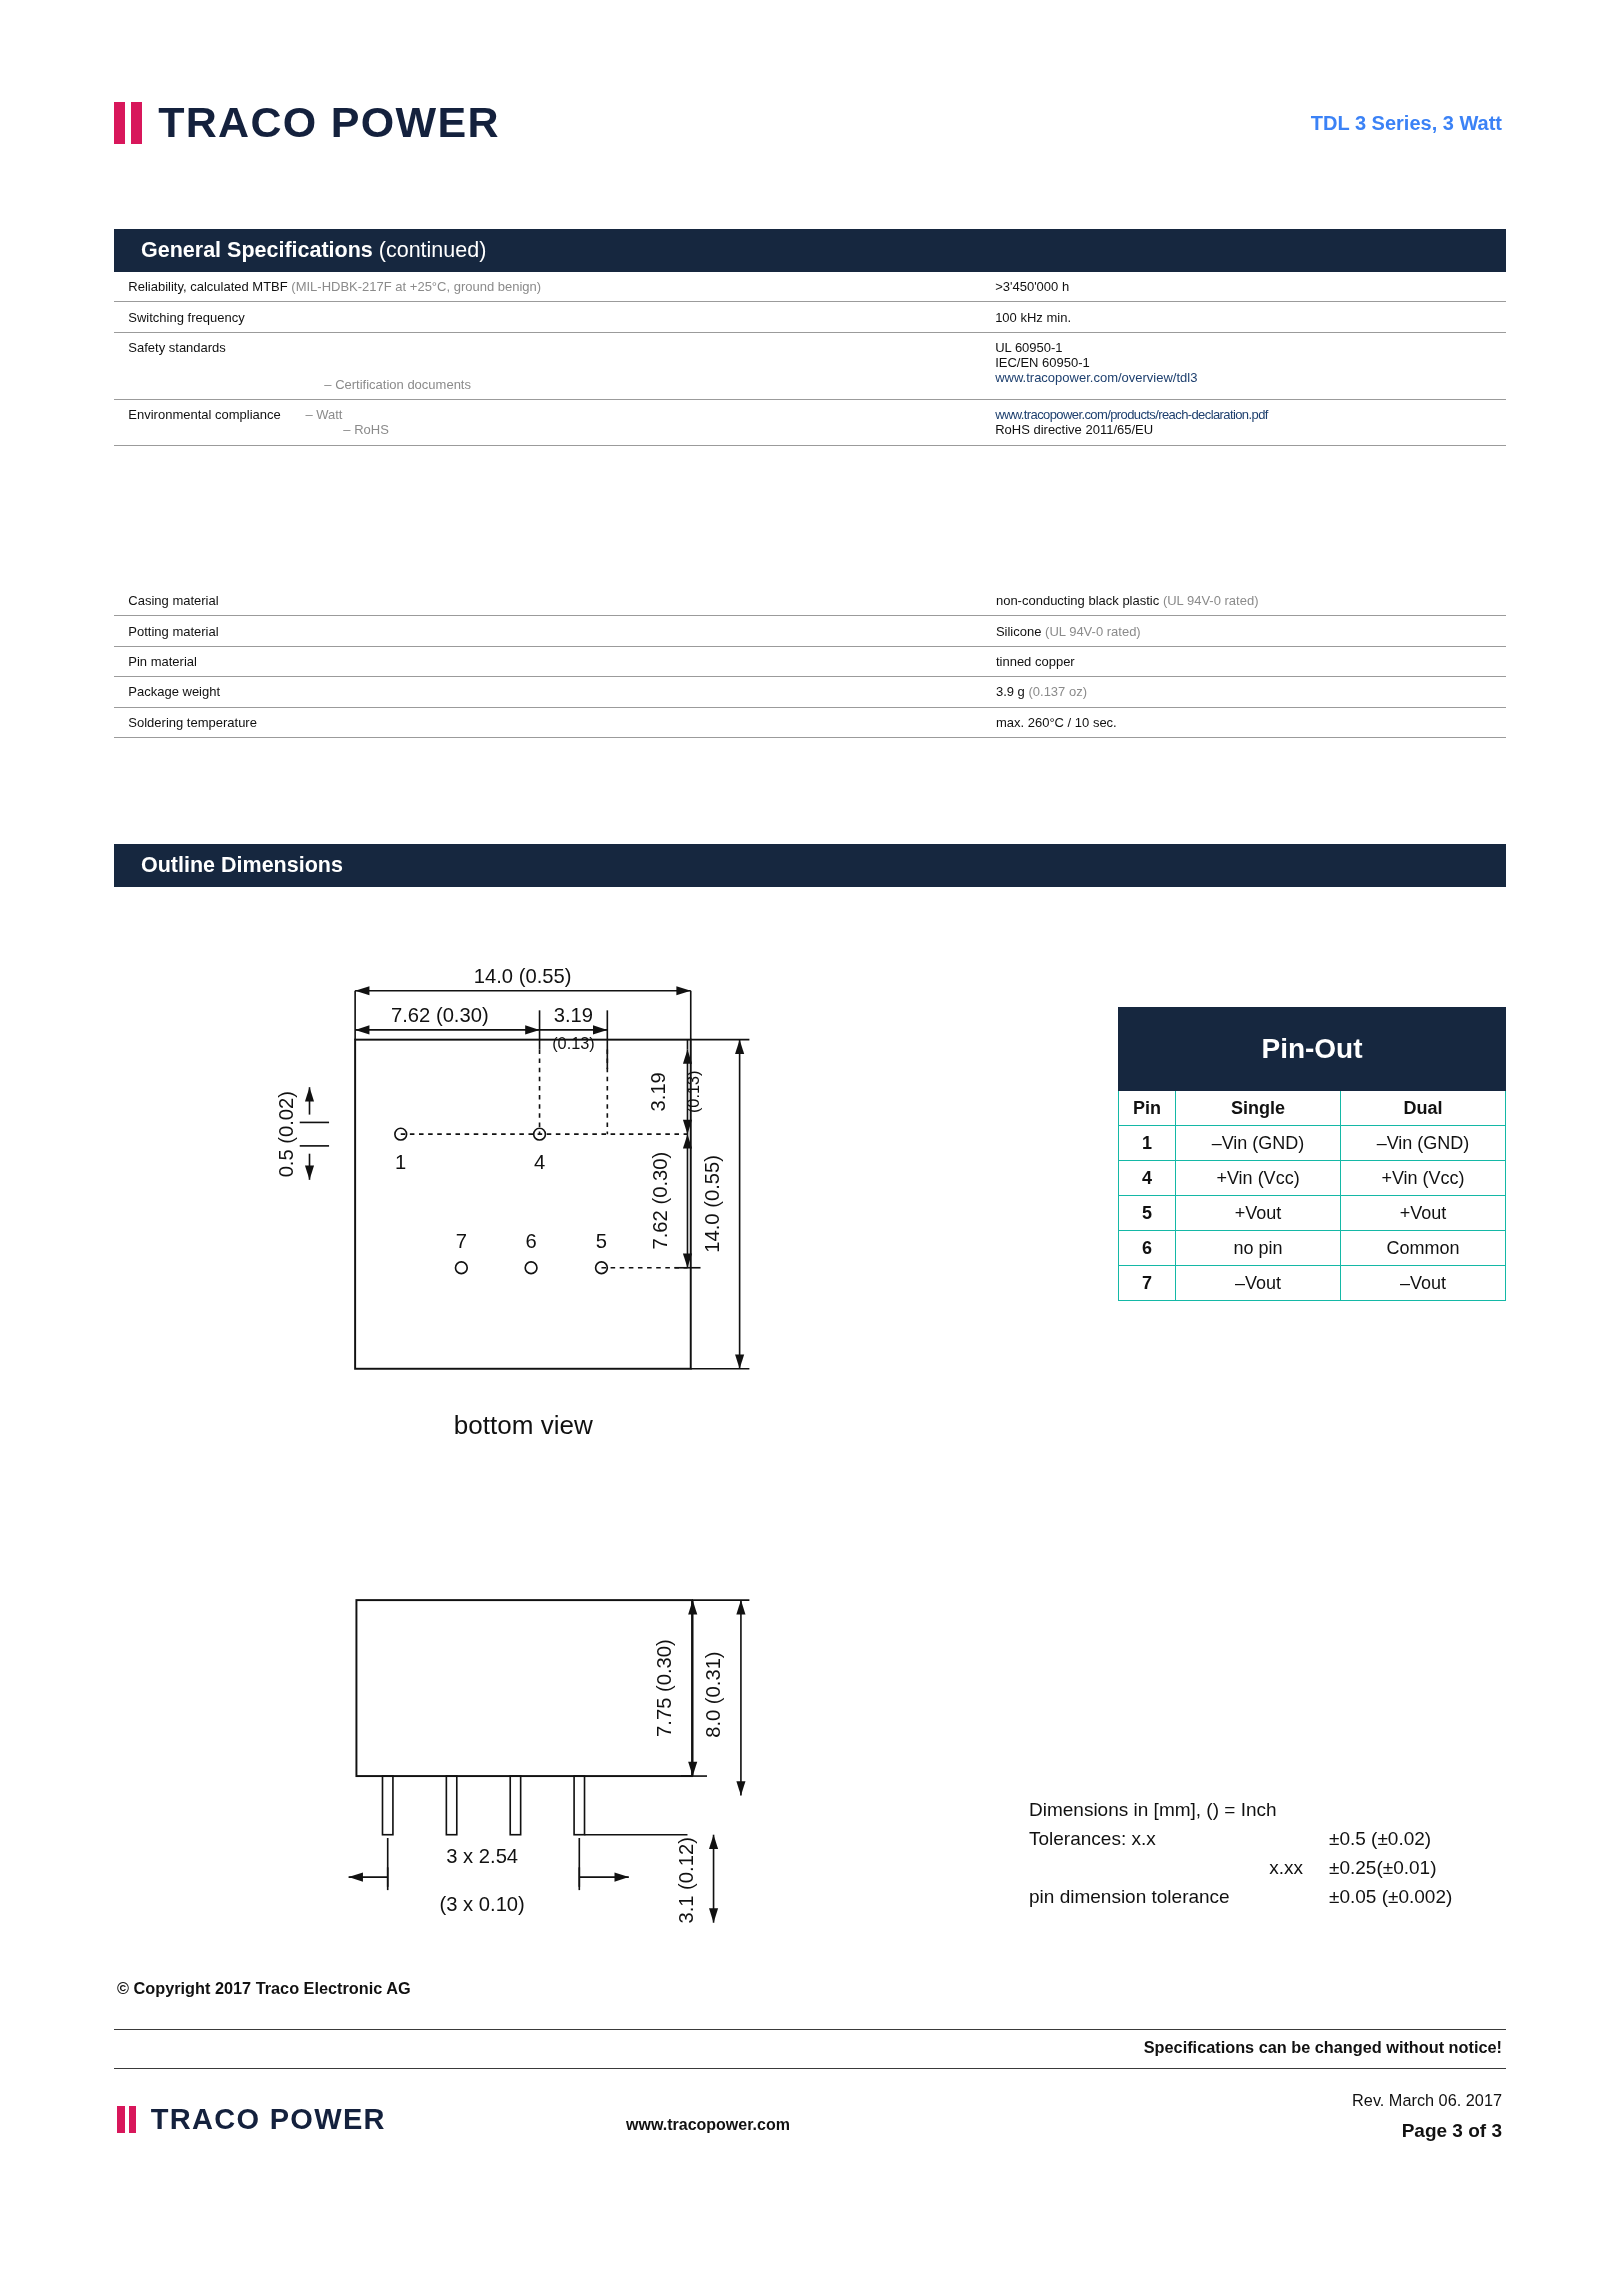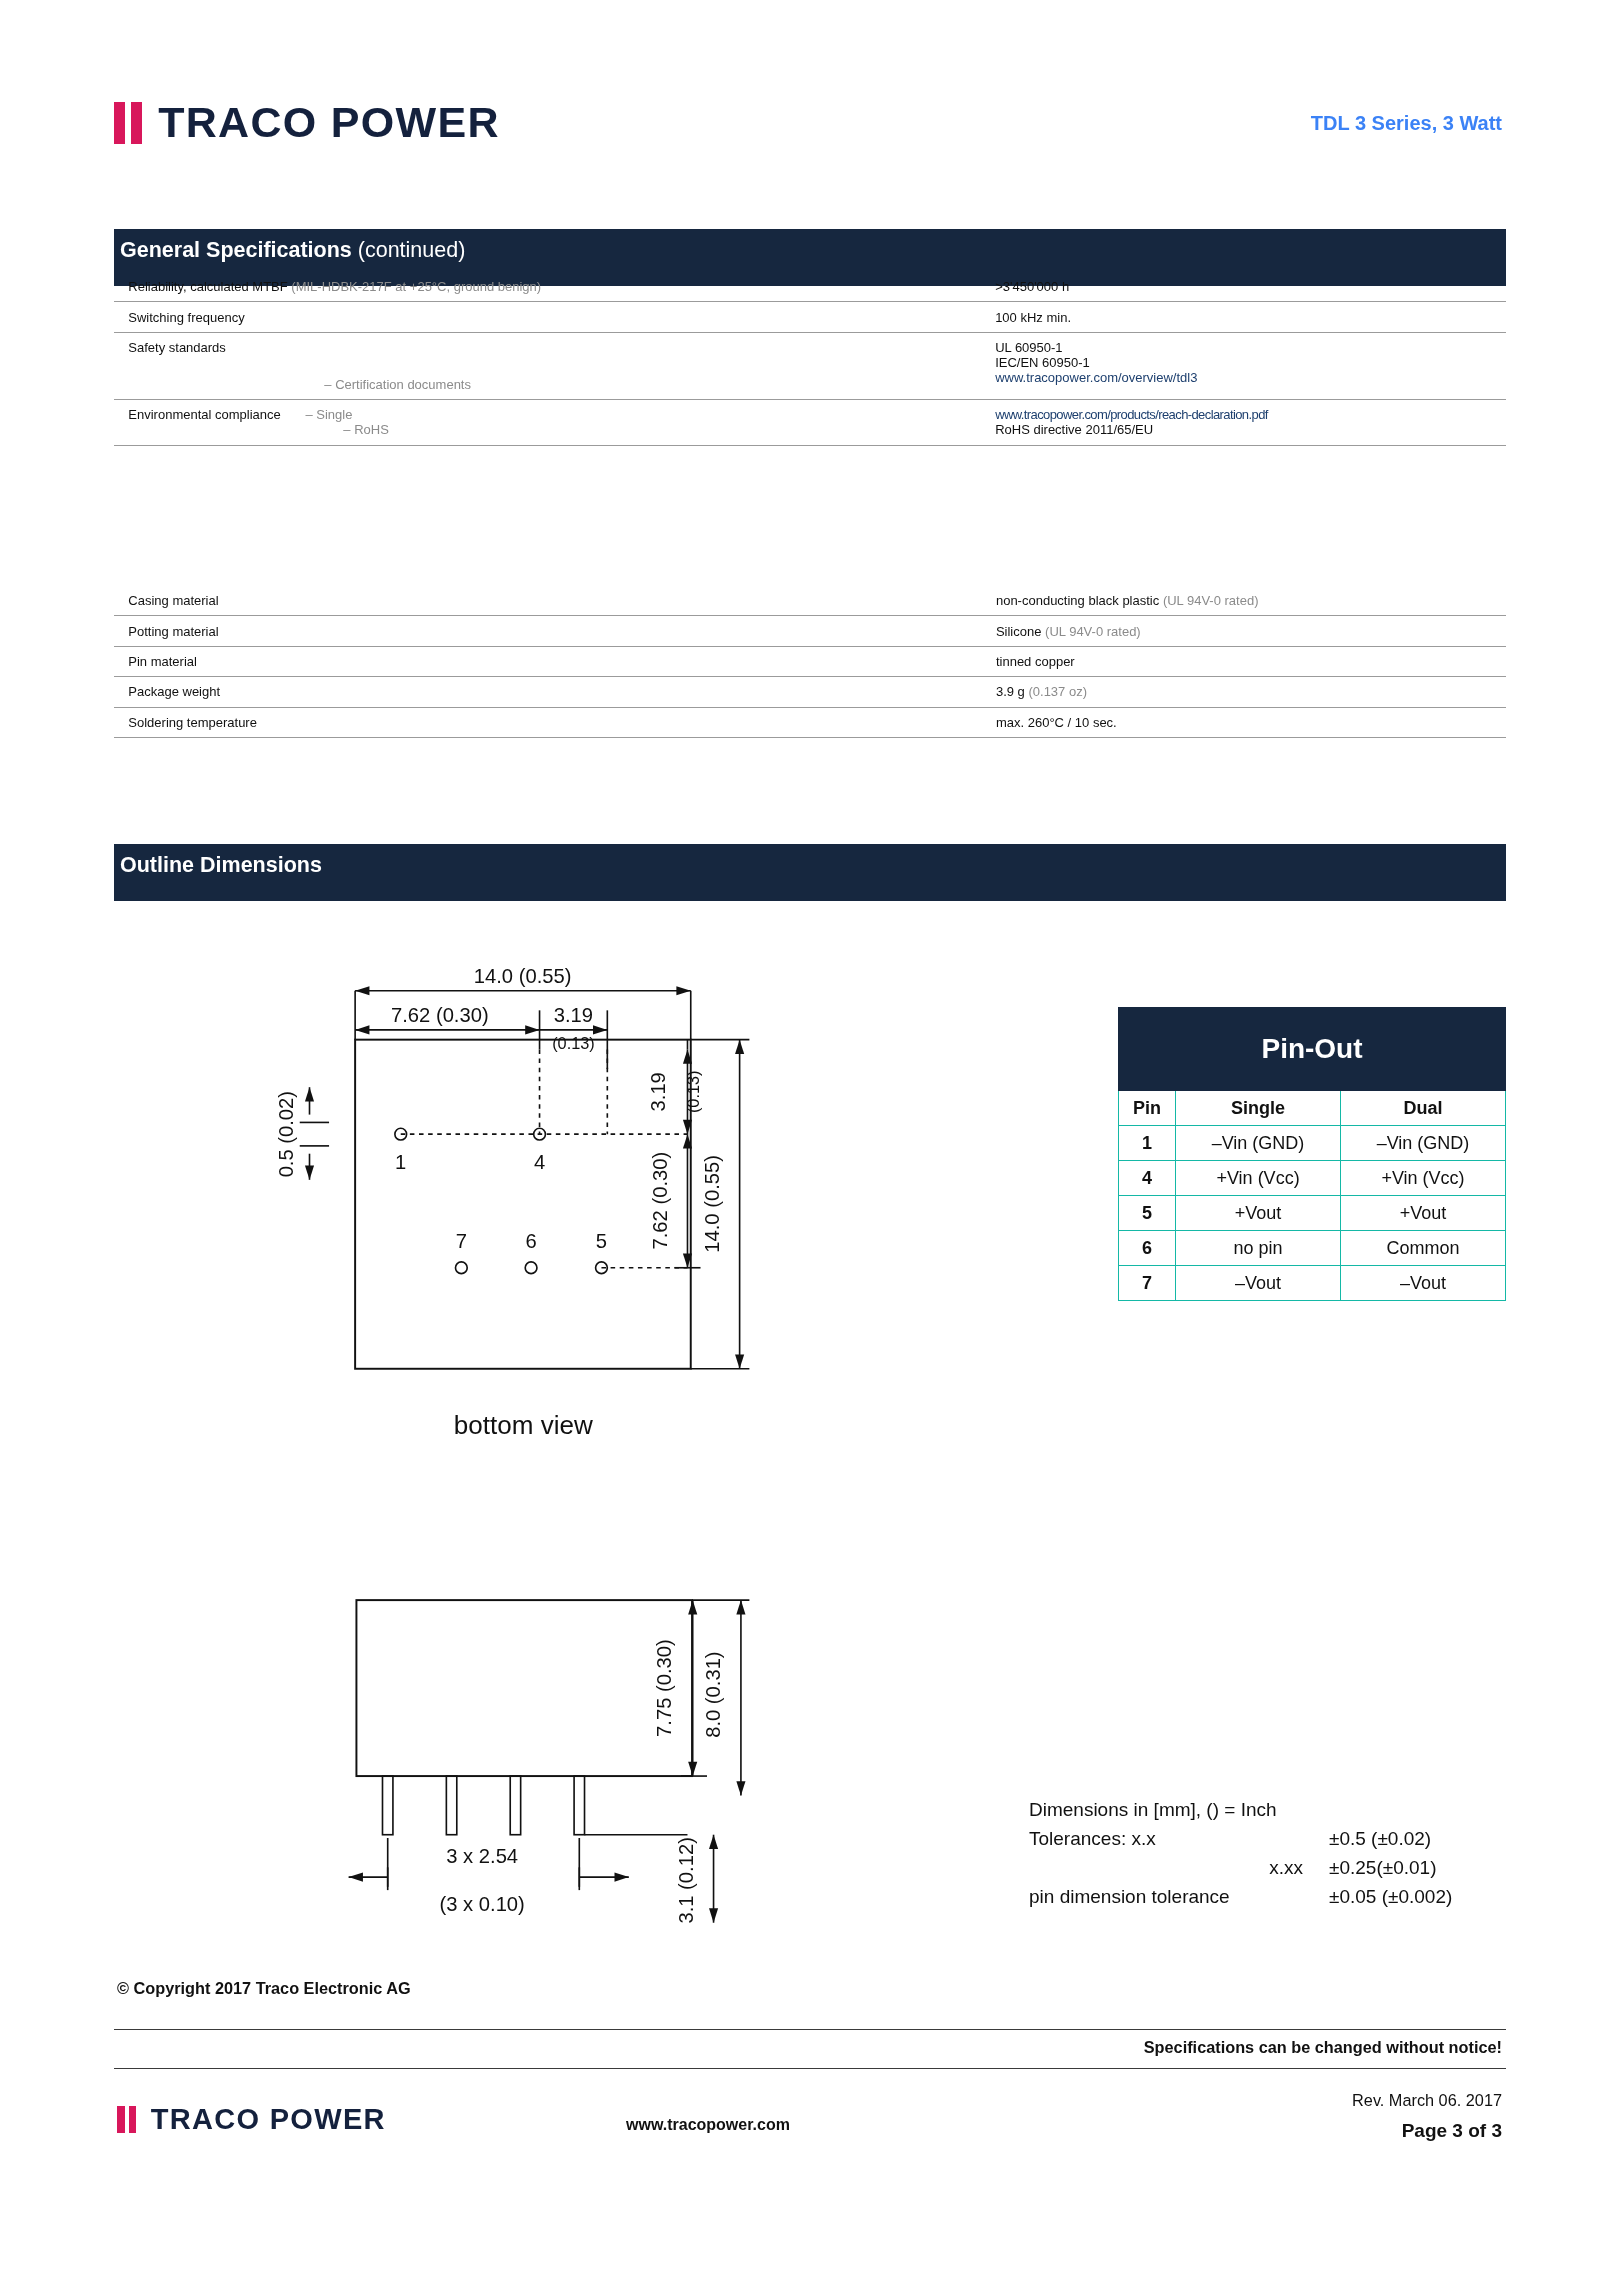--- a/index.html
+++ b/index.html
@@ -57,27 +57,27 @@
     top: 14.3px;
     font-size: 20px;
     font-weight: bold;
     color: #3b82f6;
   }
   
   .section-bar {
     position: absolute;
     left: 114px;
     width: 1392px;
-    height: 57px;
+    height: 43px;
     background: #16273f;
     color: #ffffff;
     font-size: 21.5px;
     font-weight: bold;
     line-height: 43px;
-    padding-left: 6px;
+    padding-left: 27px;
     box-sizing: border-box;
   }
   .section-bar .sub {
     font-weight: normal;
   }
   
   .spec-table {
     position: absolute;
     left: 114px;
     width: 1392px;
@@ -260,21 +260,21 @@
       </td>
       <td class="col2">
         <span class="sub-line">UL 60950-1</span>
         <span class="sub-line">IEC/EN 60950-1</span>
         <span class="sub-line link">www.tracopower.com/overview/tdl3</span>
       </td>
     </tr>
     <tr>
       <td class="col1">
         <span>Environmental compliance</span>
-        <span class="grey" style="margin-left:21px;">– Single</span>
+        <span class="grey" style="margin-left:21px;">– Watt</span>
         <span class="sub-line grey" style="margin-left:215px;">– RoHS</span>
       </td>
       <td class="col2">
         <span class="sub-line link-dense">www.tracopower.com/products/reach-declaration.pdf</span>
         <span class="sub-line">RoHS directive 2011/65/EU</span>
       </td>
     </tr>
   </tbody>
     </table>
 

